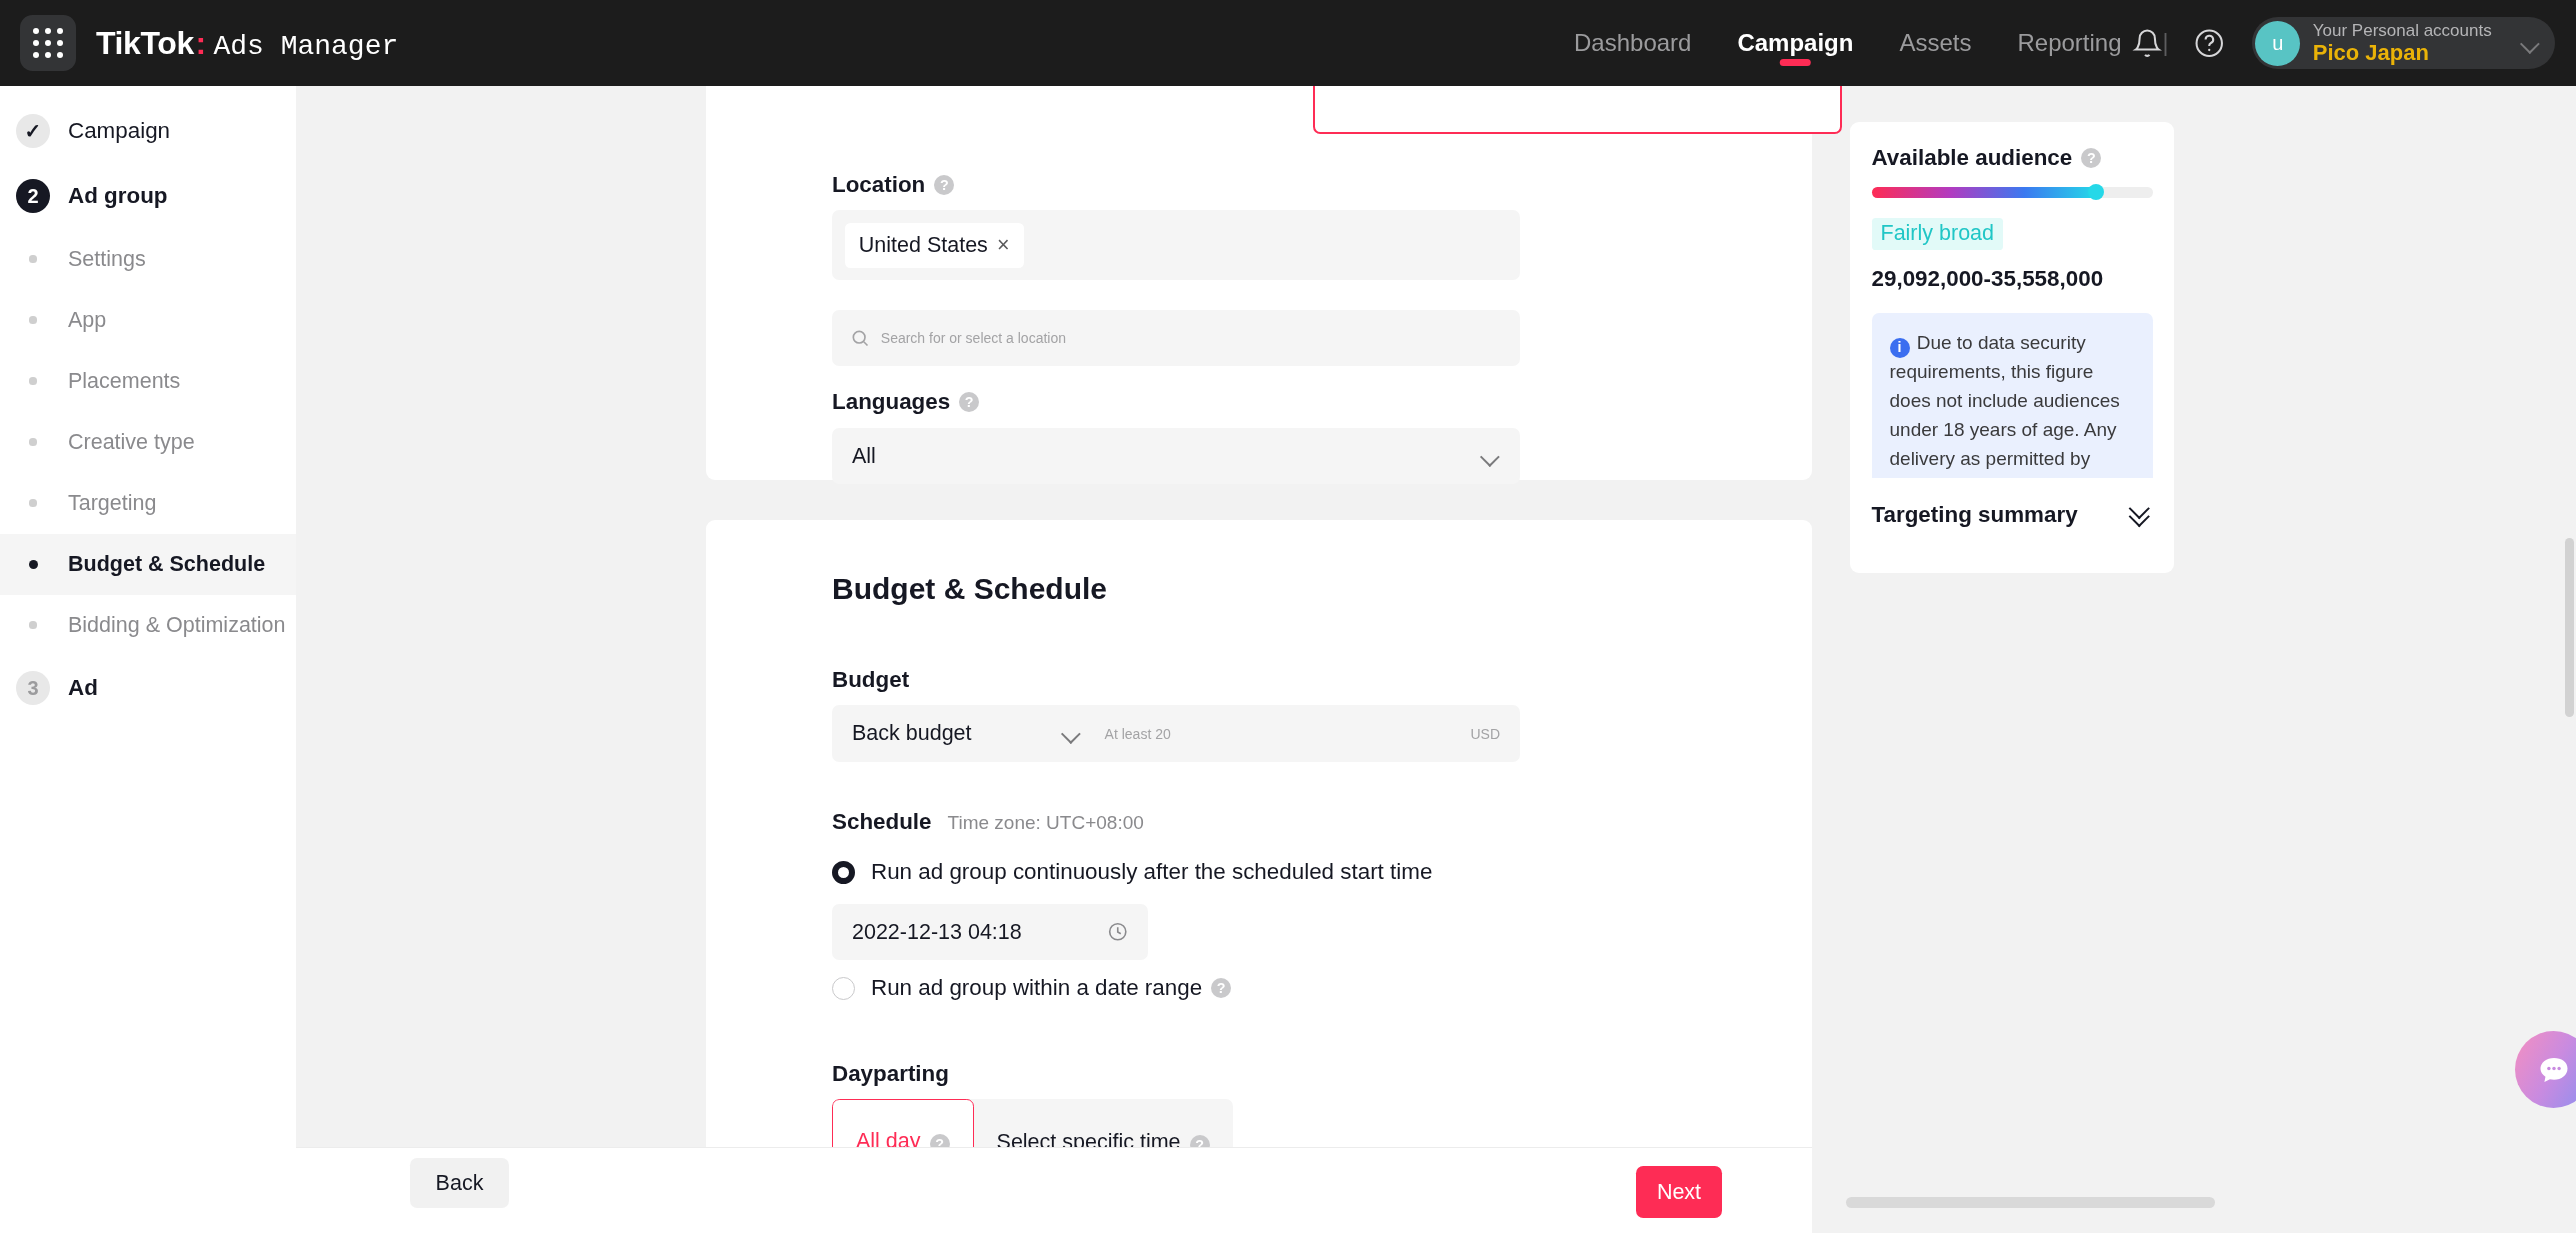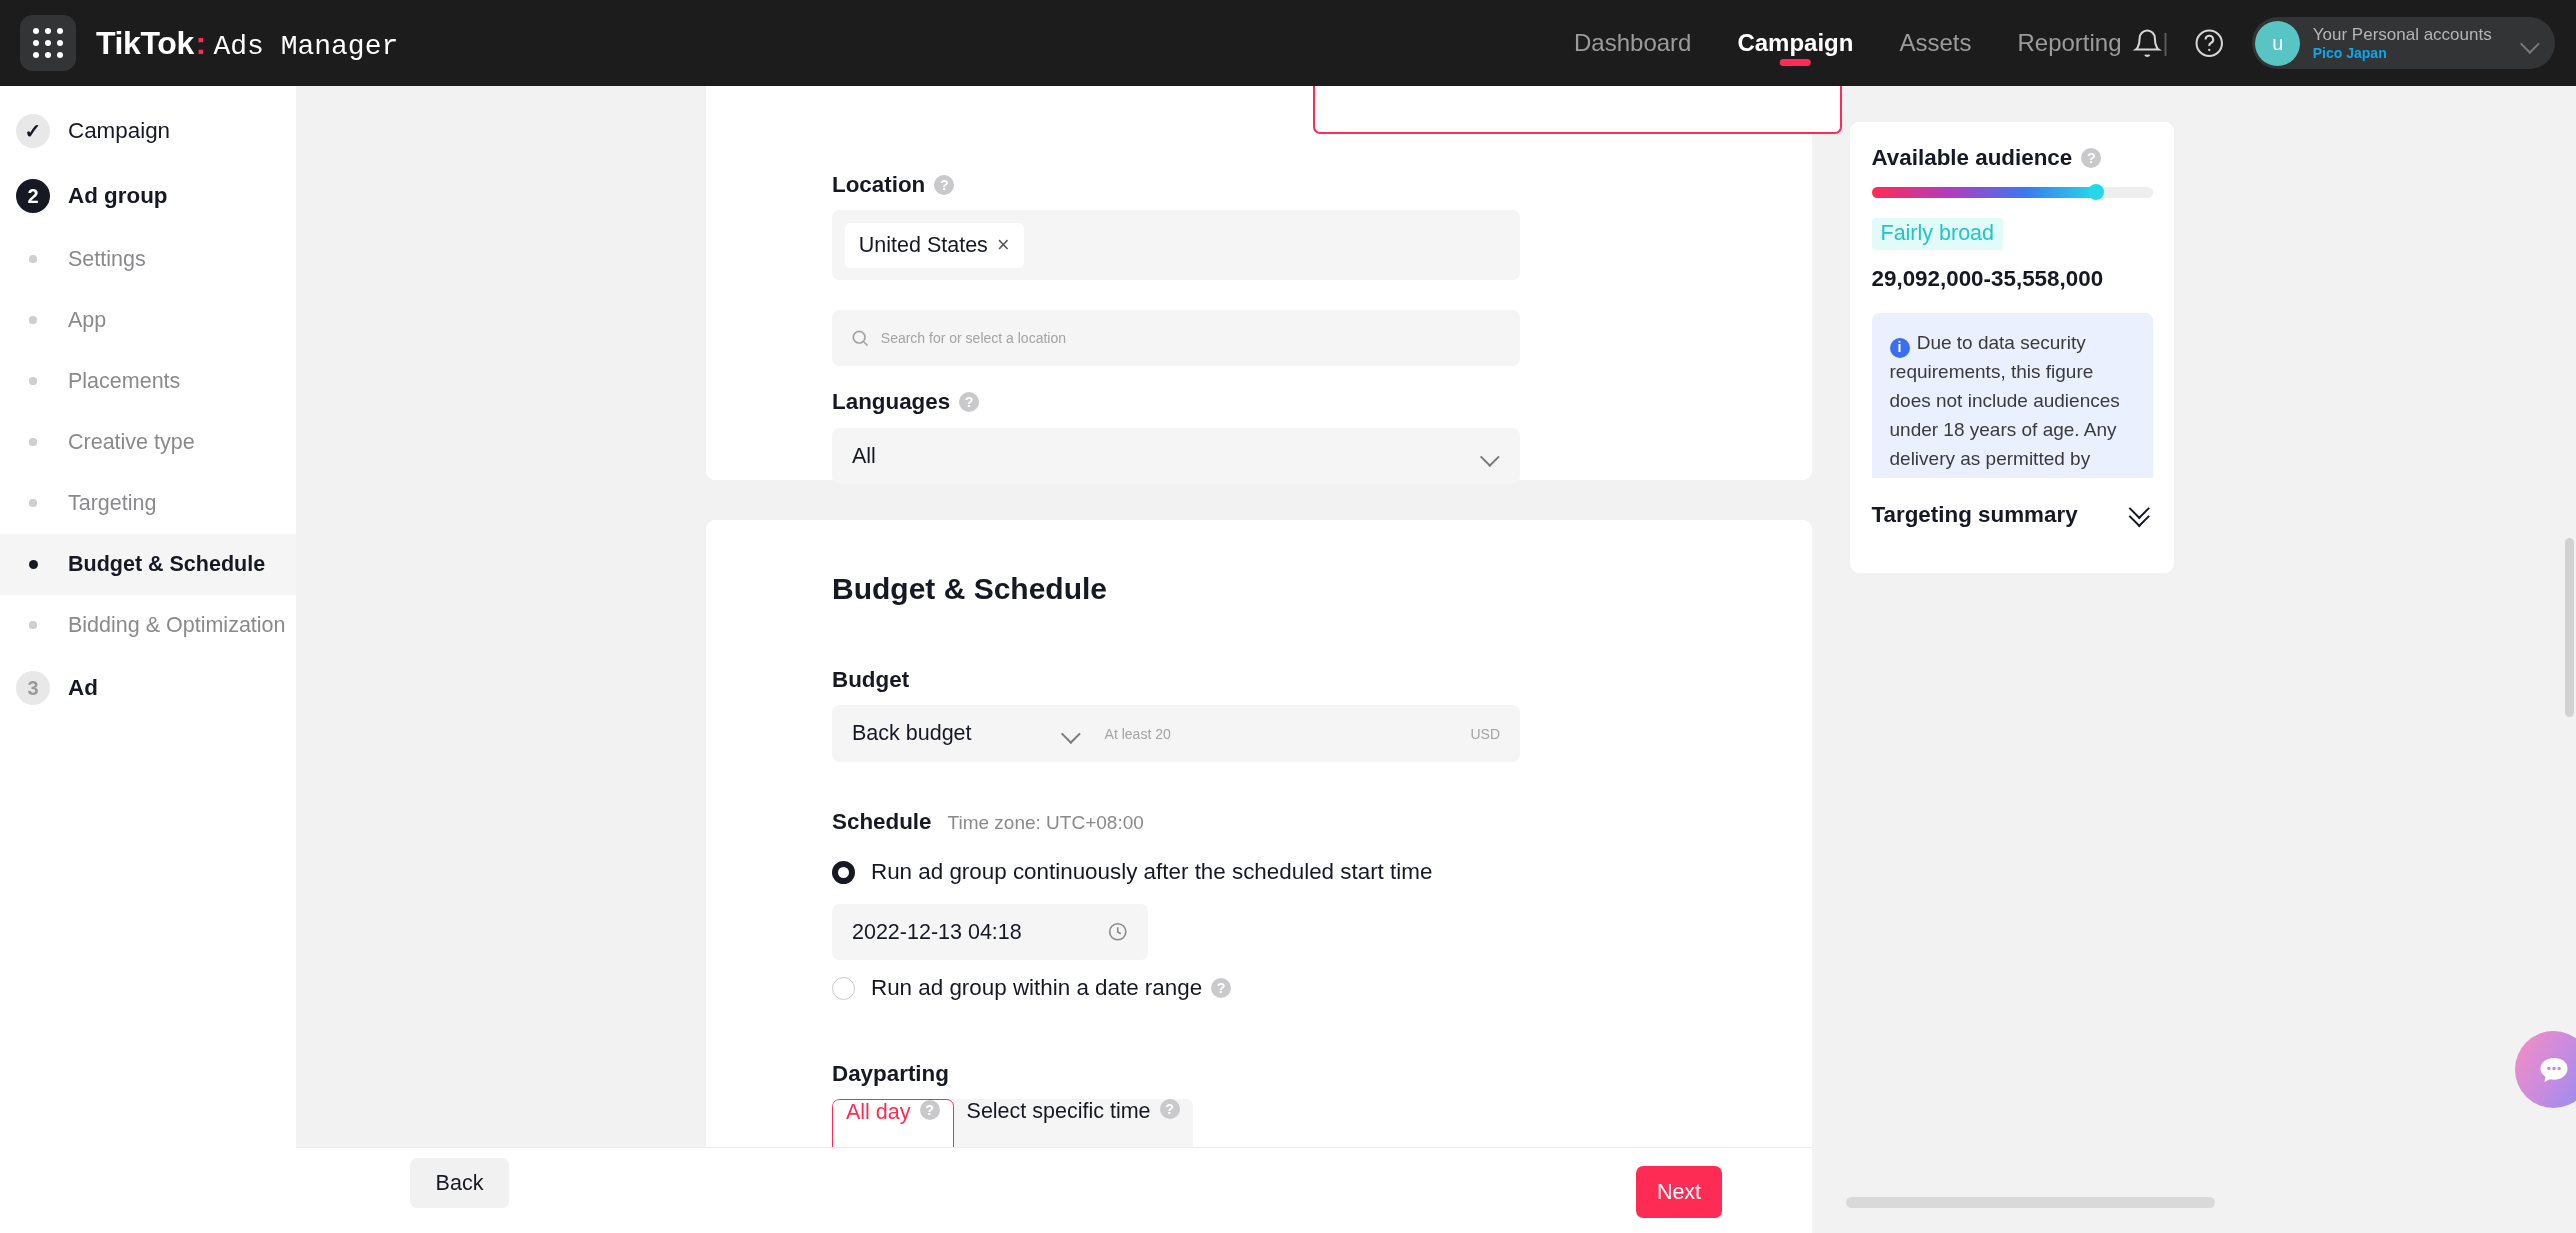--- a/index.html
+++ b/index.html
@@ -43,21 +43,21 @@
   .account {
     display: flex; align-items: center; background: #333436; border-radius: 30.5px;
     height: 52px; padding: 0 14.3px 0 3.6px; gap: 12.5px;
   }
   .avatar {
     width: 45px; height: 45px; border-radius: 50%; background: #58c4c4;
     color: #fff; font-size: 20px; display: flex; align-items: center; justify-content: center;
   }
   .acct-text { display: flex; flex-direction: column; justify-content: center; line-height: 1.15; }
   .acct-top { color: #b5b5b7; font-size: 17px; }
-  .acct-bottom { color: #0ea5e9; font-size: 14px; font-weight: bold; }
+  .acct-bottom { color: #eab308; font-size: 22px; font-weight: bold; }
 
   
   .sidebar {
     position: absolute; left: 0; top: 86px; width: 296px; height: 1147px;
     background: #fff; padding-top: 12.5px;
   }
   .side-row { display: flex; align-items: center; height: 65px; padding-left: 16px; }
   .side-row.sub { height: 61px; }
   .side-row.active-sub { background: #f5f5f5; }
   .step-badge {
@@ -116,21 +116,21 @@
   }
   .radio.on { border: 6.3px solid #161823; }
   .radio.on::after {
     content: ""; position: absolute; left: 50%; top: 50%; transform: translate(-50%,-50%);
     width: 7.2px; height: 7.2px; border-radius: 50%; background: #fff;
   }
   .radio-label { font-size: 22.4px; color: #161823; display: flex; align-items: center; gap: 9px; }
 
   .seg-group { display: flex; background: #f5f5f5; border-radius: 7.2px; overflow: hidden; width: fit-content; }
   .seg {
-    height: 56px; padding: 0 13px; display: flex; align-items: flex-start; gap: 9px;
+    height: 56px; padding: 0 23px; display: flex; align-items: flex-end; gap: 9px;
     font-size: 21.5px; color: #161823;
   }
   .seg.active {
     color: #fe2c55; background: #fff; border: 1.8px solid #fe2c55; border-radius: 7.2px;
   }
 
   
   .footer {
     position: absolute; left: 296px; bottom: 0; width: 1516px; height: 86px;
     background: #fff; border-top: 0.9px solid #ececec; z-index: 30;

